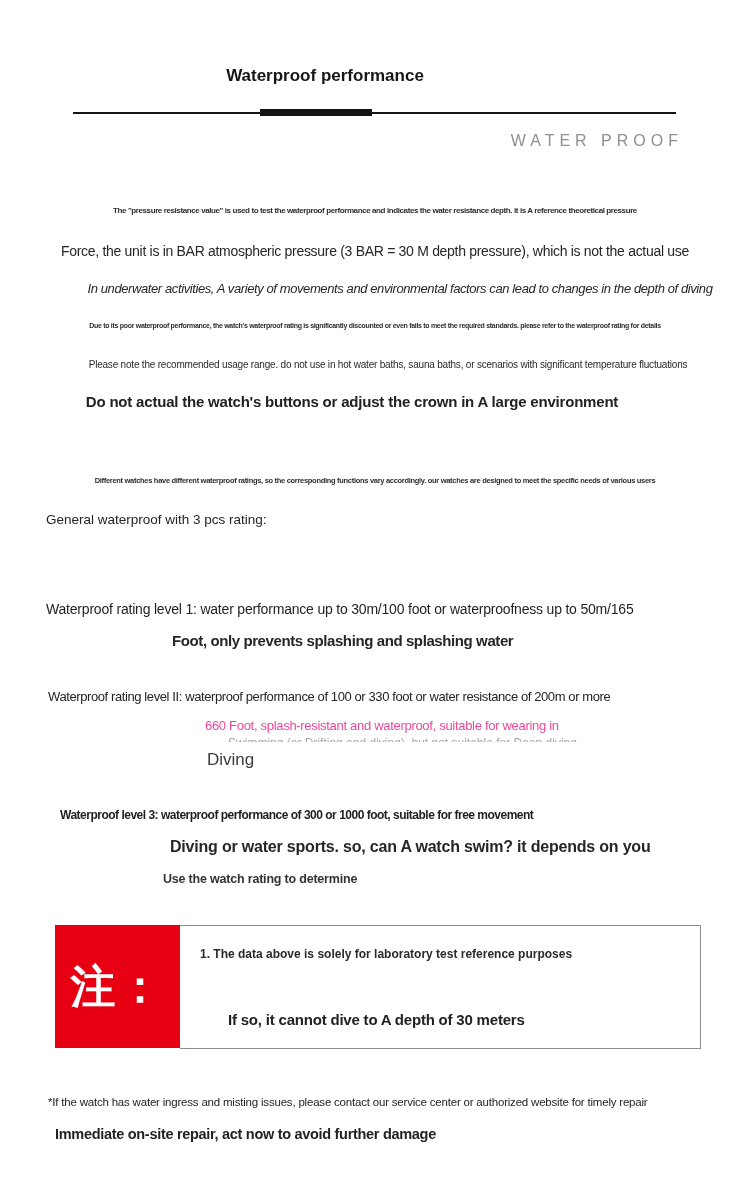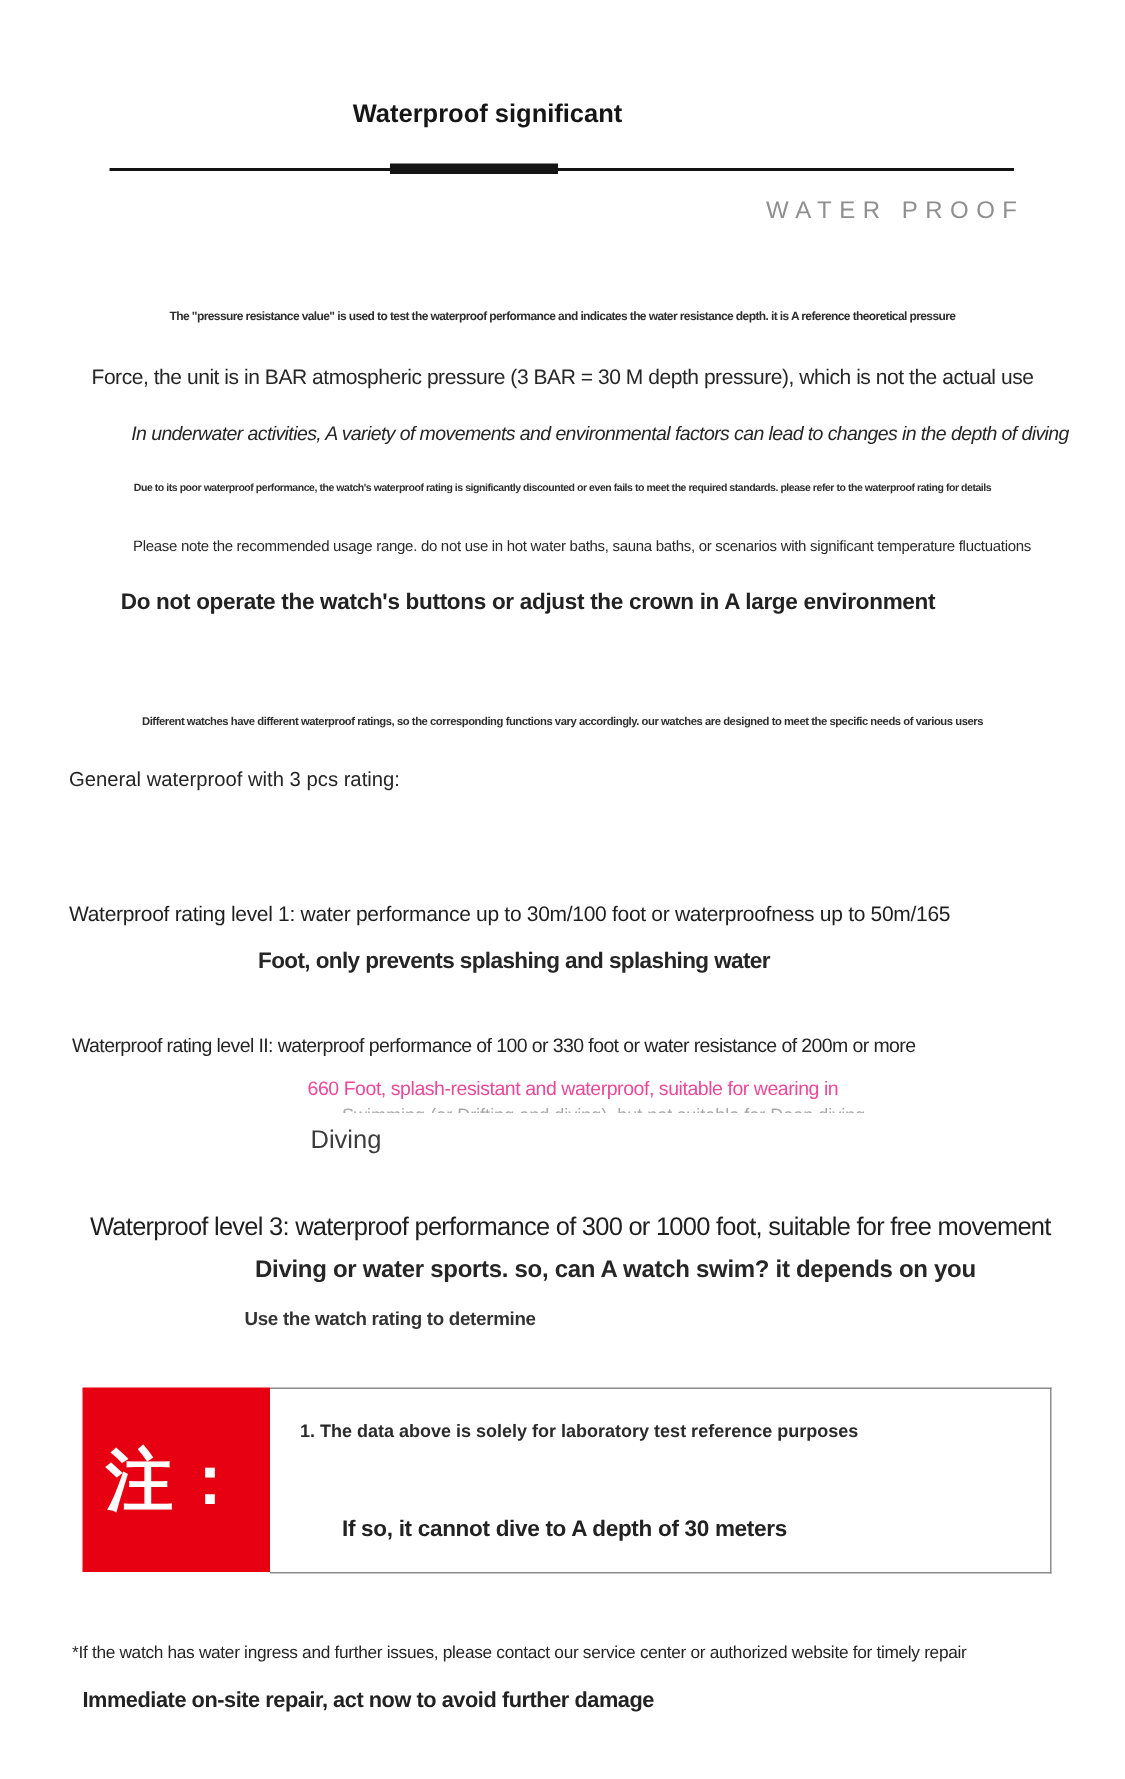--- a/index.html
+++ b/index.html
@@ -53,21 +53,21 @@
 
   .l1a { top: 601px; left: 46px; font-size: 14px; letter-spacing: -0.2px; color: #1f1f1f; }
   .l1b { top: 632px; left: 172px; font-size: 15px; font-weight: 700; letter-spacing: -0.4px; color: #262626; }
 
   .l2a { top: 689px; left: 48px; font-size: 13px; letter-spacing: -0.4px; color: #242424; }
   .l2b { top: 718px; left: 205px; font-size: 13px; letter-spacing: -0.3px; color: #ec4899; }
   .l2clip { top: 737px; left: 205px; width: 395px; height: 5px; overflow: hidden;
     font-size: 12px; line-height: 13px; color: #8a8a8a; text-align: center; opacity: 0.75; }
   .l2c { top: 750px; left: 207px; font-size: 17px; font-weight: 400; color: #3c3c3c; }
 
-  .l3a { top: 808px; left: 60px; font-size: 17px; font-weight: 400; letter-spacing: -0.5px; color: #1f1f1f; }
+  .l3a { top: 808px; left: 60px; font-size: 12px; font-weight: 700; letter-spacing: -0.5px; color: #1f1f1f; }
   .l3b { top: 838px; left: 170px; font-size: 16px; font-weight: 700; letter-spacing: -0.2px; color: #262626; }
   .l3c { top: 872px; left: 163px; font-size: 12.5px; font-weight: 700; letter-spacing: -0.2px; color: #333333; }
 
   
   .note-box {
     position: absolute; top: 925px; left: 55px; width: 646px; height: 124px;
     display: flex;
   }
   .note-red {
     width: 125px; height: 123px; background: #e60012; flex: none;
@@ -89,31 +89,31 @@
   .note-item-3 { position: absolute; top: 85px; left: 48px; white-space: nowrap;
     font-size: 15px; font-weight: 700; letter-spacing: -0.2px; color: #222222; }
 
   
   .footer-1 { top: 1096px; left: 48px; font-size: 11.5px; letter-spacing: -0.2px; color: #242424; }
   .footer-2 { top: 1126px; left: 55px; font-size: 14.5px; font-weight: 700; letter-spacing: -0.3px; color: #222222; }
 </style>
 </head>
 <body>
 
-<div class="abs page-title">Waterproof significant</div>
+<div class="abs page-title">Waterproof performance</div>
 <div class="divider-thin"></div>
 <div class="divider-thick"></div>
 <div class="abs page-subtitle">WATER PROOF</div>
 
 <div class="abs intro-1">The "pressure resistance value" is used to test the waterproof performance and indicates the water resistance depth. it is A reference theoretical pressure</div>
 <div class="abs intro-2">Force, the unit is in BAR atmospheric pressure (3 BAR = 30 M depth pressure), which is not the actual use</div>
 <div class="abs intro-3">In underwater activities, A variety of movements and environmental factors can lead to changes in the depth of diving</div>
 <div class="abs intro-4">Due to its poor waterproof performance, the watch's waterproof rating is significantly discounted or even fails to meet the required standards. please refer to the waterproof rating for details</div>
 <div class="abs intro-5">Please note the recommended usage range. do not use in hot water baths, sauna baths, or scenarios with significant temperature fluctuations</div>
-<div class="abs intro-6">Do not operate the watch's buttons or adjust the crown in A large environment</div>
+<div class="abs intro-6">Do not actual the watch's buttons or adjust the crown in A large environment</div>
 
 <div class="abs variety-note">Different watches have different waterproof ratings, so the corresponding functions vary accordingly. our watches are designed to meet the specific needs of various users</div>
 <div class="abs ratings-heading">General waterproof with 3 pcs rating:</div>
 
 <div class="abs l1a">Waterproof rating level 1: water performance up to 30m/100 foot or waterproofness up to 50m/165</div>
 <div class="abs l1b">Foot, only prevents splashing and splashing water</div>
 
 <div class="abs l2a">Waterproof rating level II: waterproof performance of 100 or 330 foot or water resistance of 200m or more</div>
 <div class="abs l2b">660 Foot, splash-resistant and waterproof, suitable for wearing in</div>
 <div class="abs l2clip">Swimming (or Drifting and diving), but not suitable for Deep diving</div>
@@ -126,14 +126,14 @@
 <div class="note-box">
   <div class="note-red">
     <span class="note-label">注：</span>
   </div>
   <div class="note-panel">
     <div class="note-item-1">1. The data above is solely for laboratory test reference purposes</div>
     <div class="note-item-3">If so, it cannot dive to A depth of 30 meters</div>
   </div>
 </div>
 
-<div class="abs footer-1">*If the watch has water ingress and further issues, please contact our service center or authorized website for timely repair</div>
+<div class="abs footer-1">*If the watch has water ingress and misting issues, please contact our service center or authorized website for timely repair</div>
 <div class="abs footer-2">Immediate on-site repair, act now to avoid further damage</div>
 
 </body></html>

